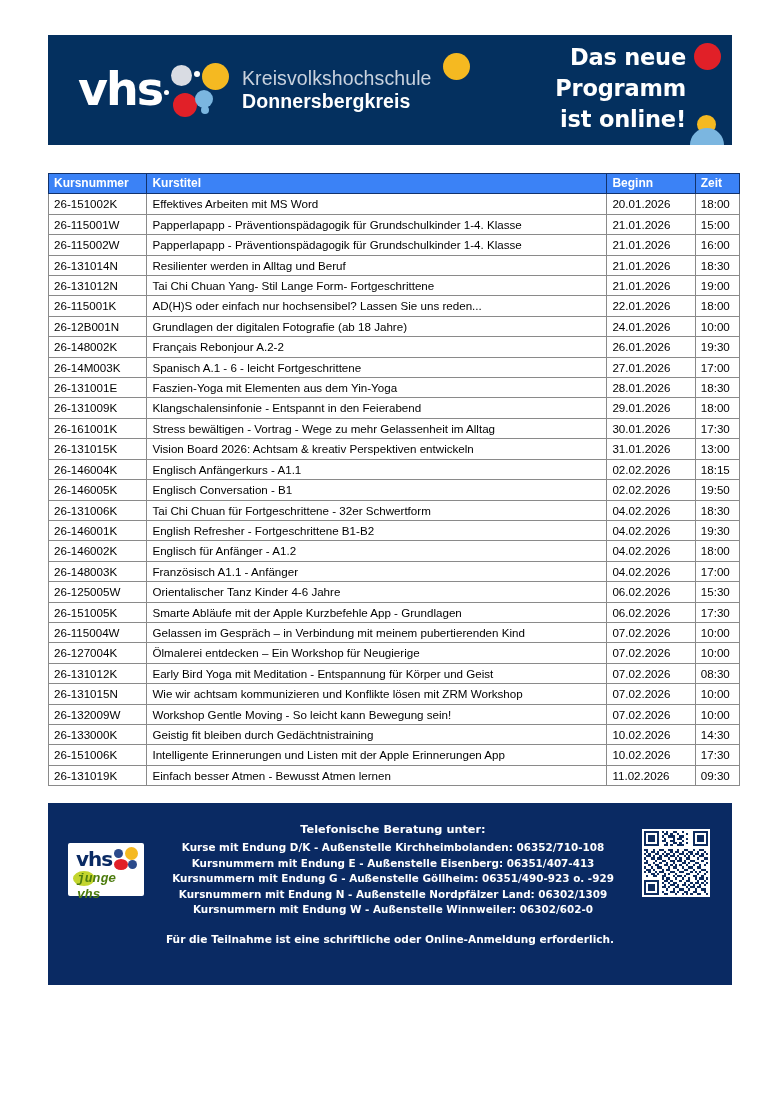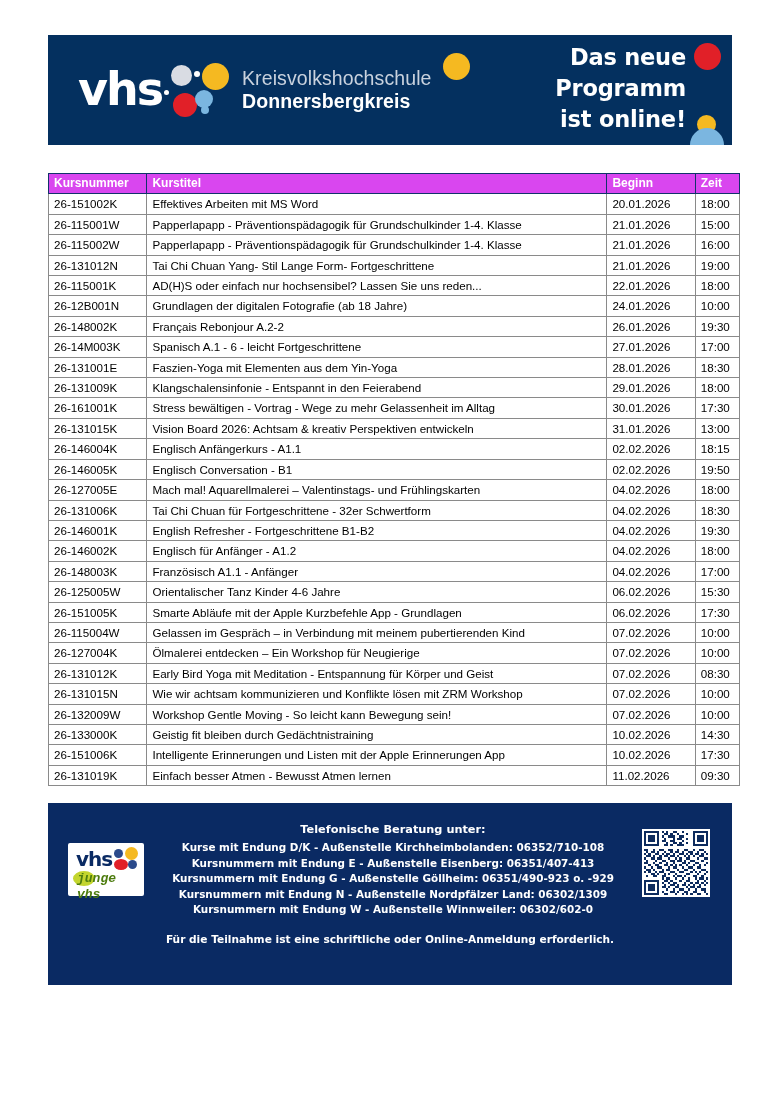--- a/index.html
+++ b/index.html
@@ -158,21 +158,21 @@
   .course-table td {
     border: 1px solid #8a8a8a;
     padding: 0 5px;
     height: 19.4px;
     line-height: 19.4px;
     text-align: left;
     overflow: hidden;
     white-space: nowrap;
   }
   .course-table thead th {
-    background: #d946ef;
+    background: #3b82f6;
     color: #ffffff;
     font-weight: 700;
     font-size: 12px;
     border-color: #12326b;
   }
   .col-num   { width: 98px; }
   .col-title { width: 458px; }
   .col-date  { width: 88px; }
   .col-time  { width: 44px; }
 
@@ -359,20 +359,26 @@
         <td>21.01.2026</td>
         <td>15:00</td>
       </tr>
       <tr>
         <td>26-115002W</td>
         <td>Papperlapapp - Präventionspädagogik für Grundschulkinder 1-4. Klasse</td>
         <td>21.01.2026</td>
         <td>16:00</td>
       </tr>
       <tr>
+        <td>26-131014N</td>
+        <td>Resilienter werden in Alltag und Beruf</td>
+        <td>21.01.2026</td>
+        <td>18:30</td>
+      </tr>
+      <tr>
         <td>26-131012N</td>
         <td>Tai Chi Chuan Yang- Stil Lange Form- Fortgeschrittene</td>
         <td>21.01.2026</td>
         <td>19:00</td>
       </tr>
       <tr>
         <td>26-115001K</td>
         <td>AD(H)S oder einfach nur hochsensibel? Lassen Sie uns reden...</td>
         <td>22.01.2026</td>
         <td>18:00</td>
@@ -423,26 +429,20 @@
         <td>26-146004K</td>
         <td>Englisch Anfängerkurs - A1.1</td>
         <td>02.02.2026</td>
         <td>18:15</td>
       </tr>
       <tr>
         <td>26-146005K</td>
         <td>Englisch Conversation - B1</td>
         <td>02.02.2026</td>
         <td>19:50</td>
-      </tr>
-      <tr>
-        <td>26-127005E</td>
-        <td>Mach mal! Aquarellmalerei – Valentinstags- und Frühlingskarten</td>
-        <td>04.02.2026</td>
-        <td>18:00</td>
       </tr>
       <tr>
         <td>26-131006K</td>
         <td>Tai Chi Chuan für Fortgeschrittene - 32er Schwertform</td>
         <td>04.02.2026</td>
         <td>18:30</td>
       </tr>
       <tr>
         <td>26-146001K</td>
         <td>English Refresher - Fortgeschrittene B1-B2</td>

